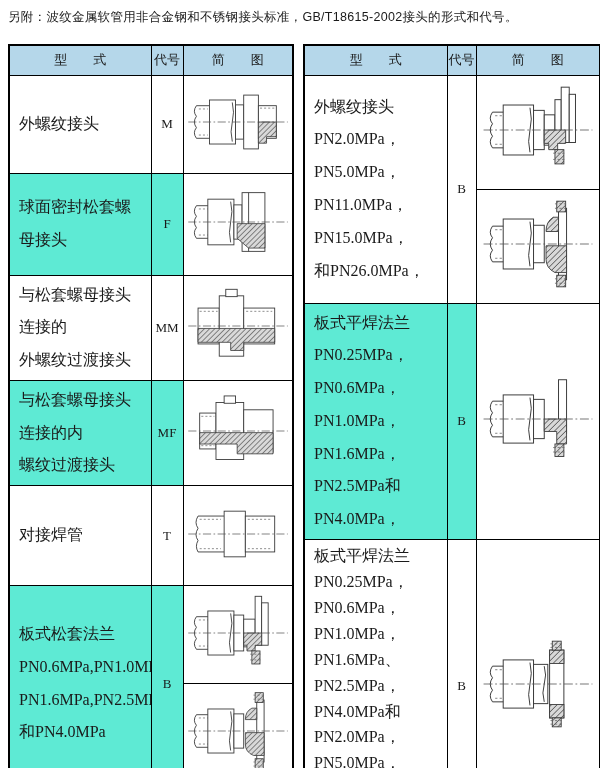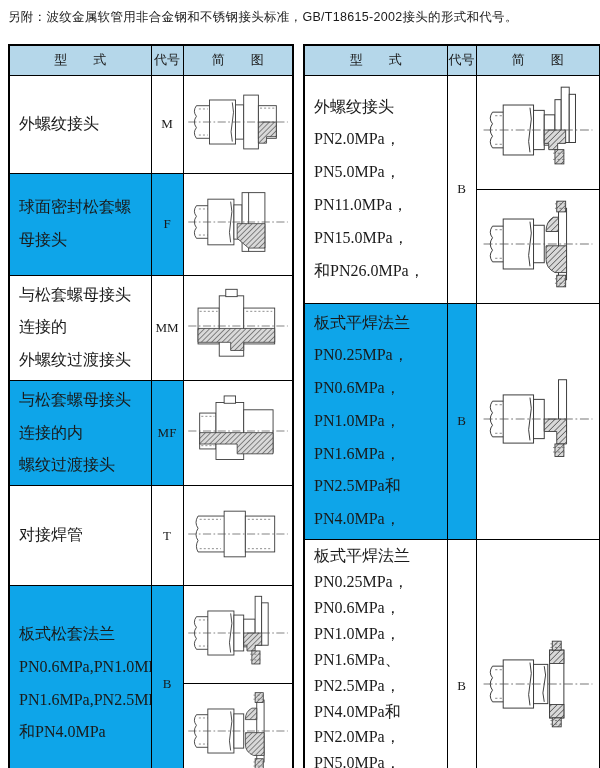--- a/index.html
+++ b/index.html
@@ -21,21 +21,21 @@
     font-family:"Liberation Serif","DejaVu Serif",serif;
     text-align:center;
   }
   .type{
     font-size:16px;text-align:left;vertical-align:middle;
     padding:3px 4px 3px 9px;line-height:2.05;white-space:pre-line;
   }
   .tight{line-height:1.62;}
   .code{text-align:center;vertical-align:middle;font-size:13px;}
   .diag{text-align:center;vertical-align:middle;background:#fff;}
-  .yl{background:#0ea5e9;}
+  .yl{background:#5eead4;}
   
   .s{fill:#ffffff;stroke:#3a3a3a;stroke-width:1.1;}
   .ln{fill:none;stroke:#3a3a3a;stroke-width:1.1;}
   .hh{fill:url(#hz);stroke:#3a3a3a;stroke-width:1;}
   .cl{fill:none;stroke:#555;stroke-width:.9;stroke-dasharray:10 3 2 3;}
   .dot{fill:none;stroke:#666;stroke-width:.9;stroke-dasharray:2.5 2.5;}
   .defs{position:absolute;width:0;height:0;}
 </style>
 </head>
 <body>

